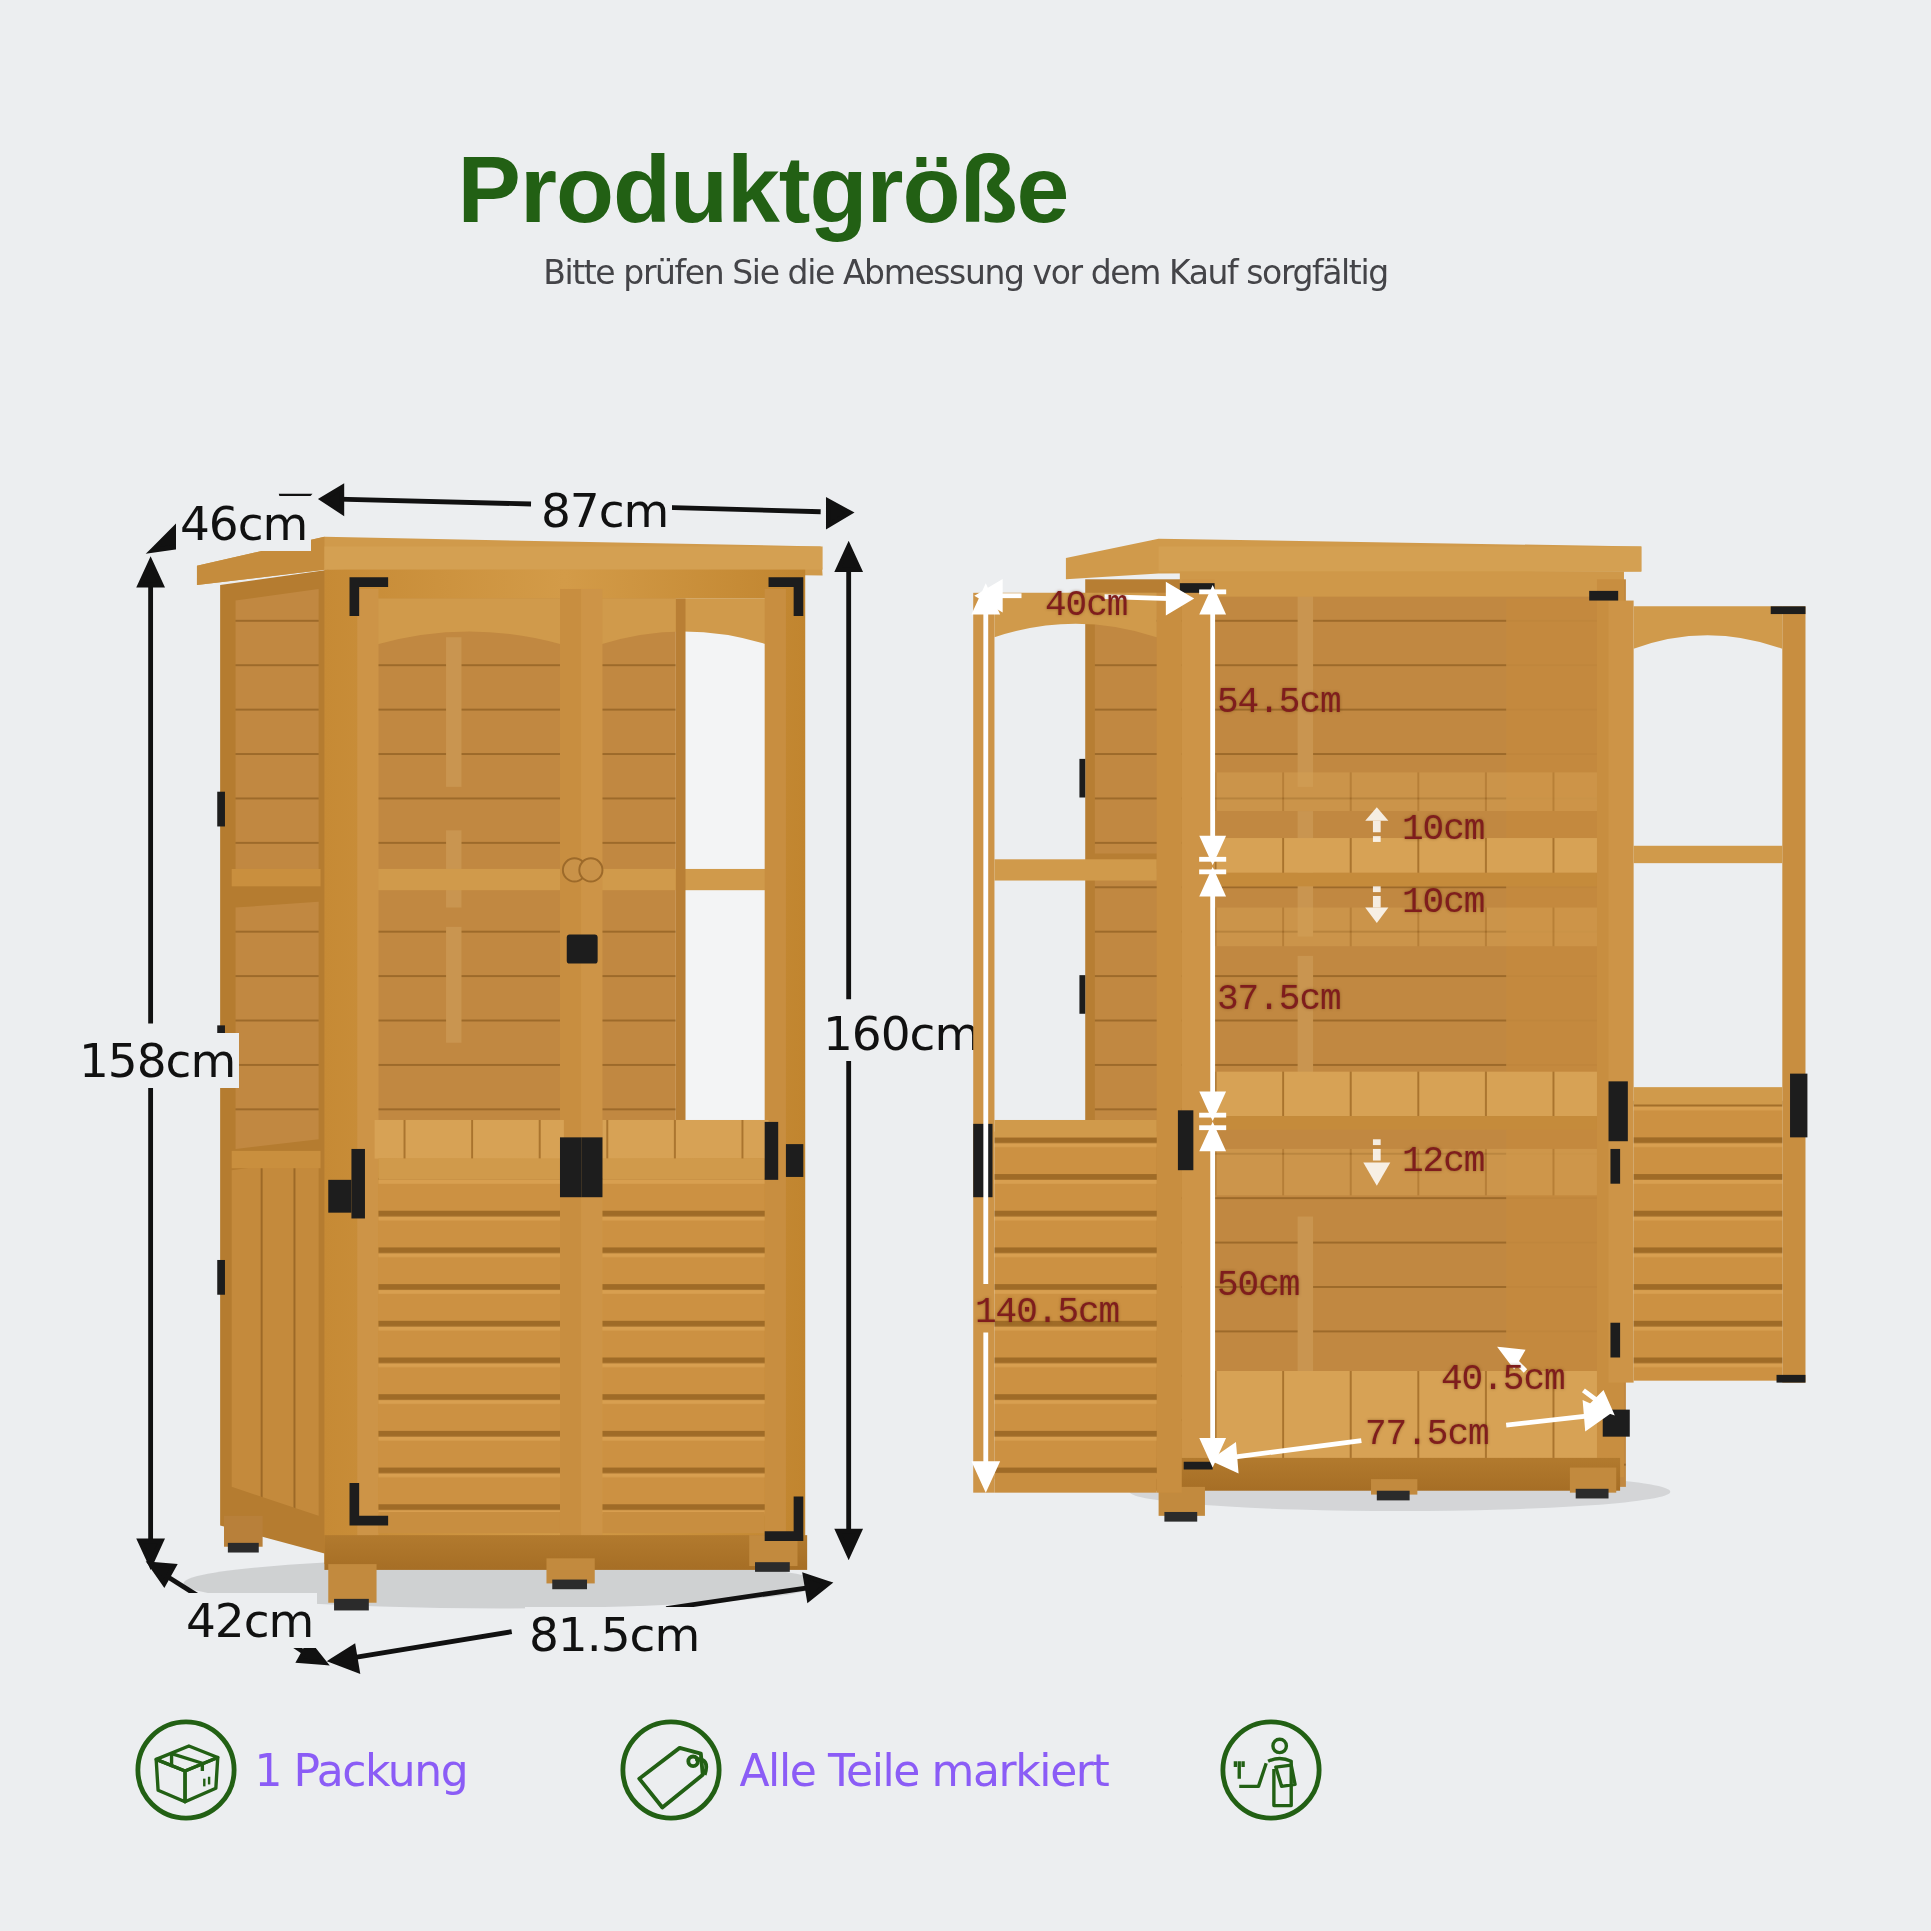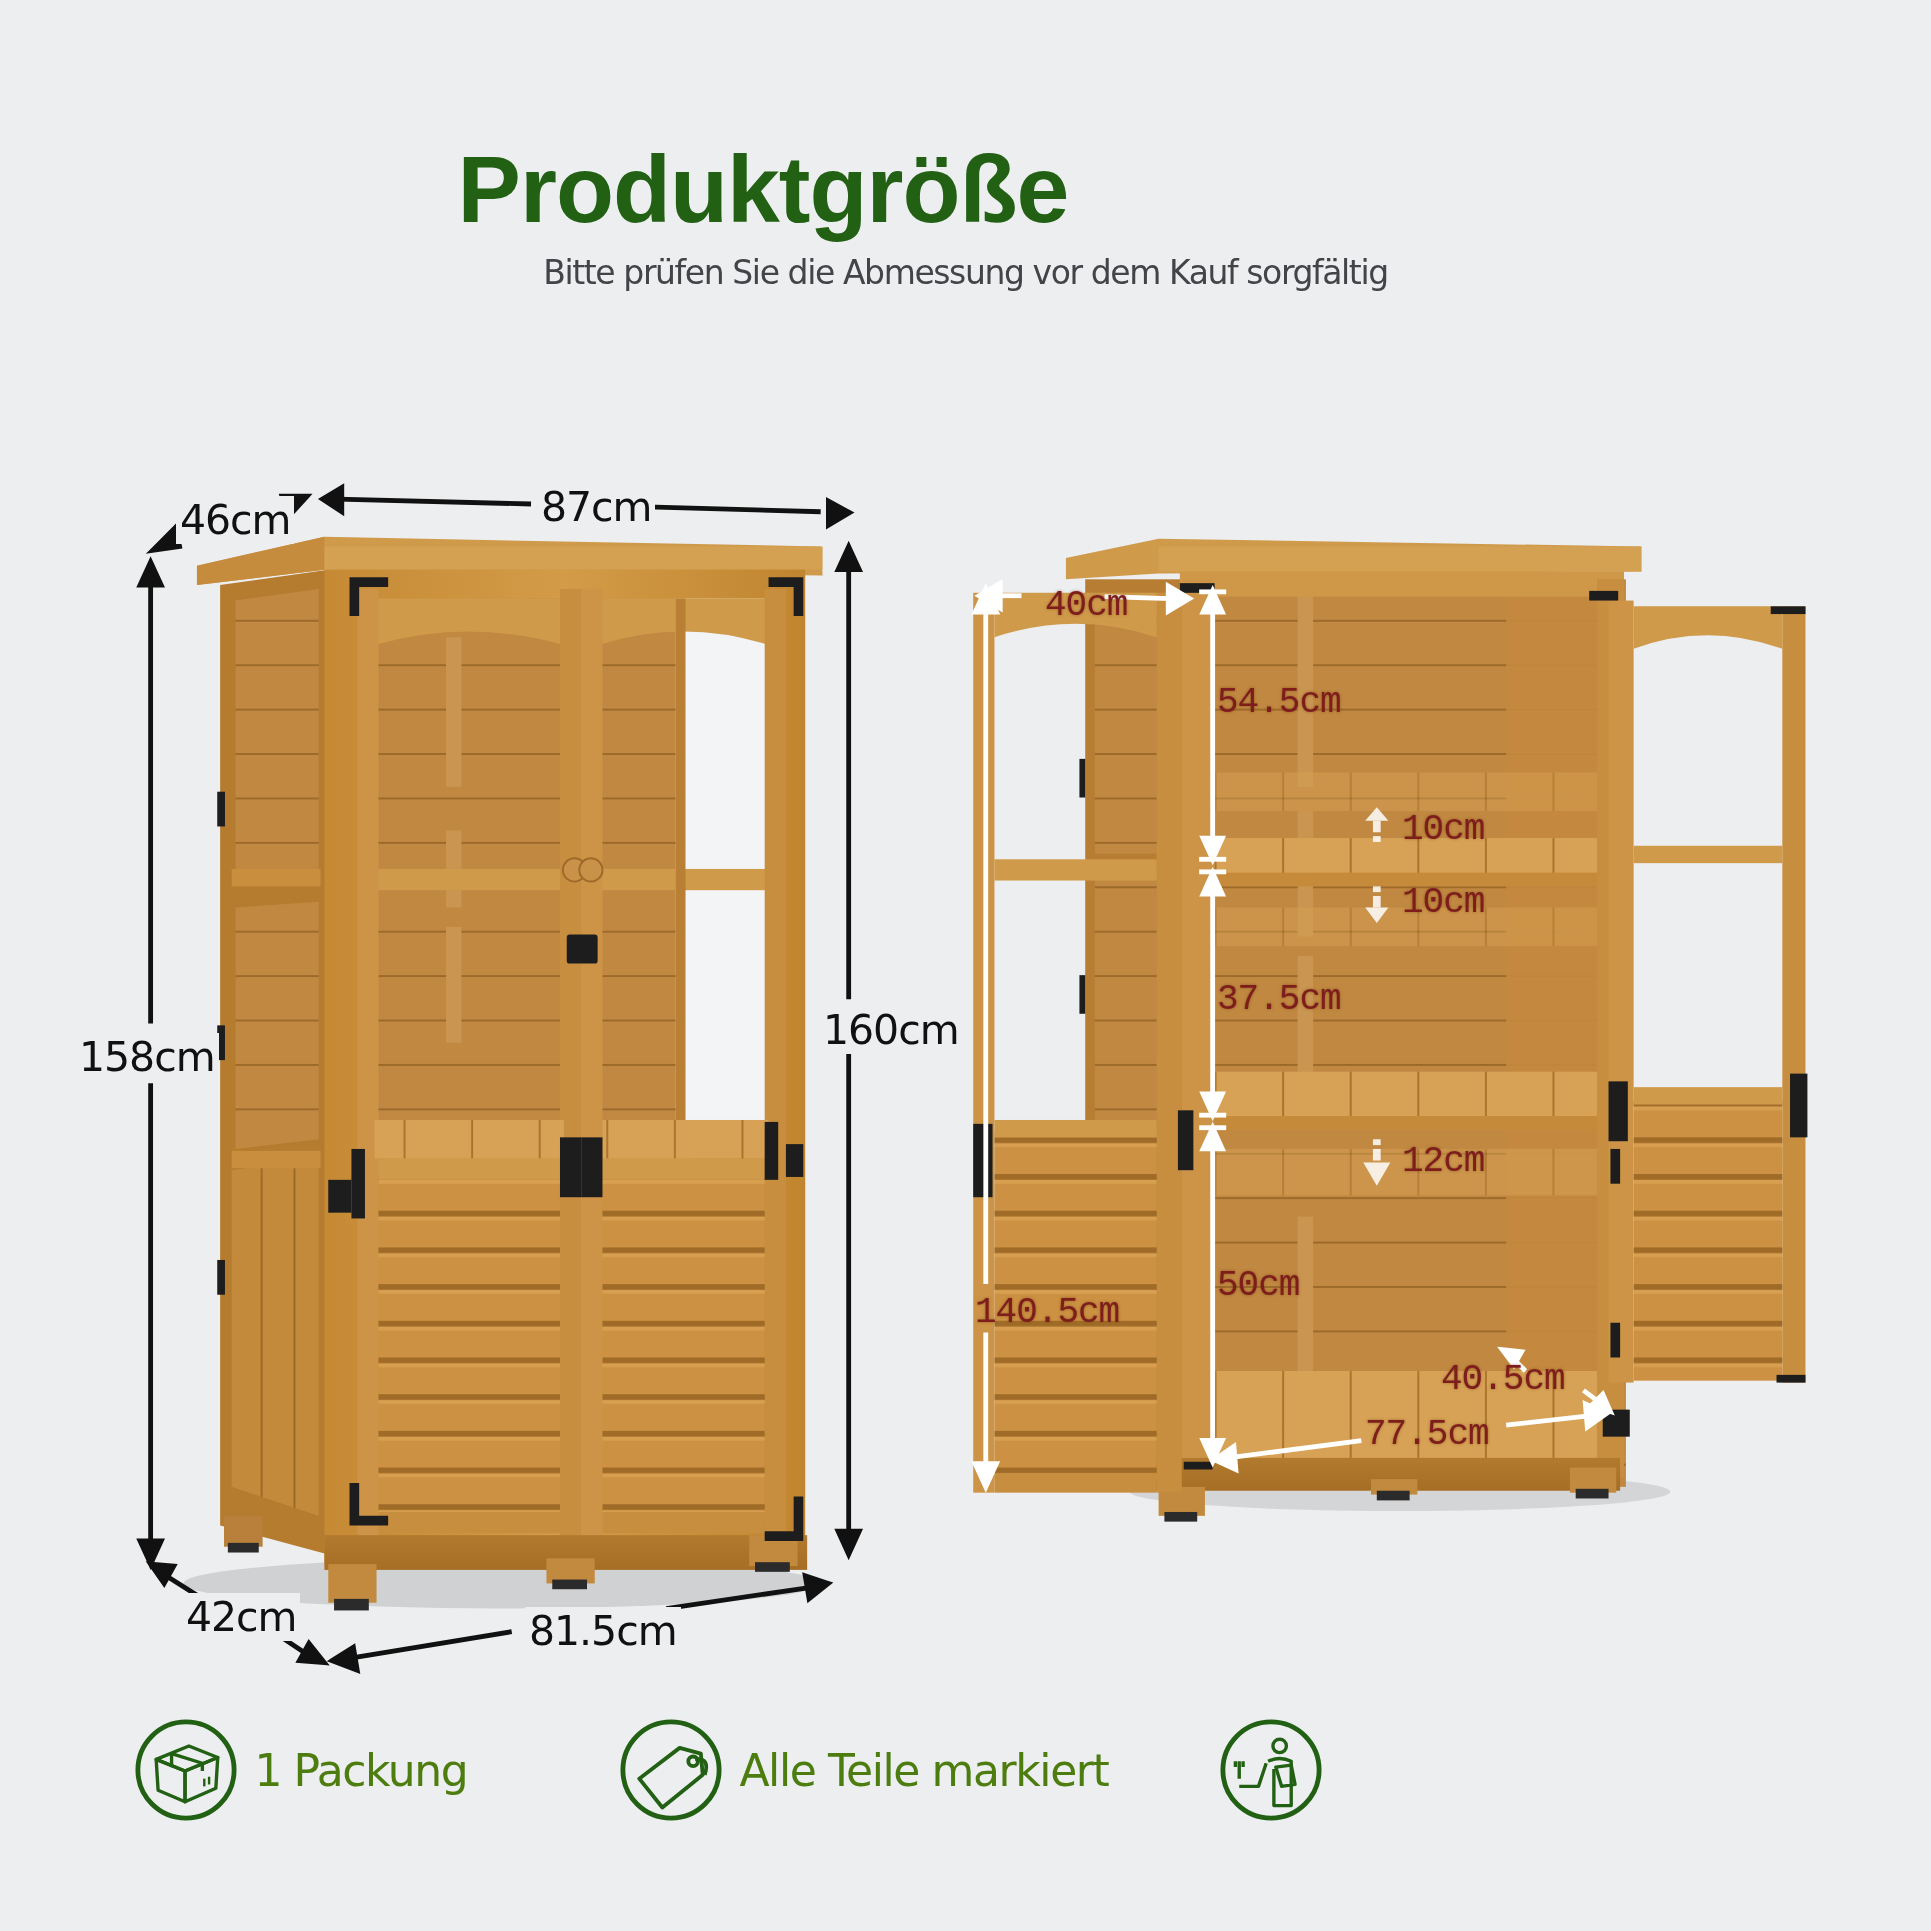--- a/index.html
+++ b/index.html
@@ -1,25 +1,25 @@
 <!DOCTYPE html>
 <html><head>
 <meta charset="utf-8">
 <style>
   html,body{margin:0;padding:0;}
   body{width:1931px;height:1931px;background:#eceef0;position:relative;overflow:hidden;font-family:"DejaVu Sans",sans-serif;}
   .abs{position:absolute;}
   .title{left:0;width:1526px;top:135px;text-align:center;font-family:"Liberation Sans",sans-serif;font-weight:bold;font-size:95px;color:#226014;letter-spacing:-1px;}
   .subtitle{left:0;width:1931px;top:253px;text-align:center;font-family:"DejaVu Sans",sans-serif;font-size:33px;color:#444448;letter-spacing:-1.4px;}
-  .dim{font-family:"DejaVu Sans",sans-serif;font-size:41px;color:#111;letter-spacing:-1px;white-space:nowrap;background:#eceef0;padding:0 3.9px;}
+  .dim{font-family:"DejaVu Sans",sans-serif;font-size:47px;color:#111;letter-spacing:-1px;white-space:nowrap;background:#eceef0;padding:0 3.9px;}
   .dimw{font-family:Liberation Mono, monospace;font-size:36px;color:#7f1d1d;letter-spacing:-1px;white-space:nowrap;text-shadow:0 0 2.9px rgba(90,50,0,0.5);}
   svg{position:absolute;left:0;top:0;}
   .feat{display:flex;align-items:center;}
   .feat-ico{width:102px;height:102px;}
-  .feat-label{font-family:"DejaVu Sans",sans-serif;font-size:44px;color:#4d7c0f;letter-spacing:-1.4px;margin-left:17.4px;white-space:nowrap;}
+  .feat-label{font-family:"DejaVu Sans",sans-serif;font-size:44px;color:#8b5cf6;letter-spacing:-1.4px;margin-left:17.4px;white-space:nowrap;}
 </style>
 </head>
 <body>
 
 <div class="abs title">Produktgröße</div>
 <div class="abs subtitle">Bitte prüfen Sie die Abmessung vor dem Kauf sorgfältig</div>
 
 <div>
 <svg width="1931" height="1931" viewBox="0 0 2000 2000">
   <defs>

